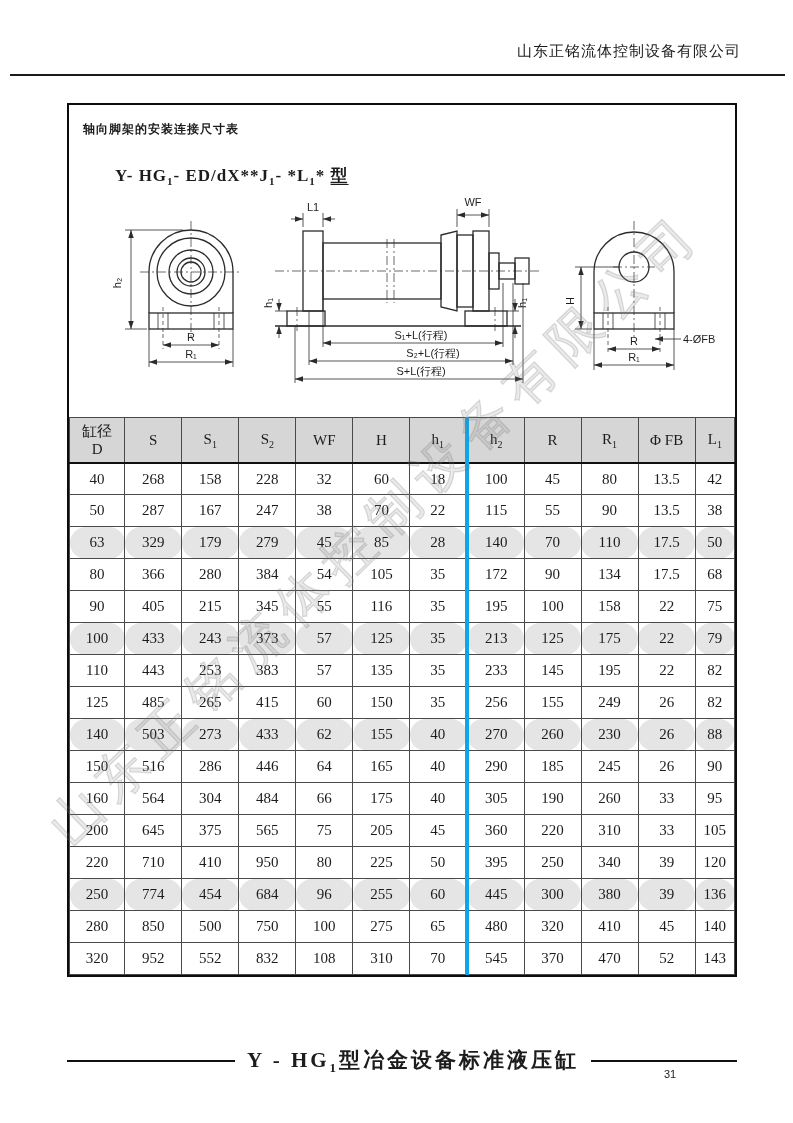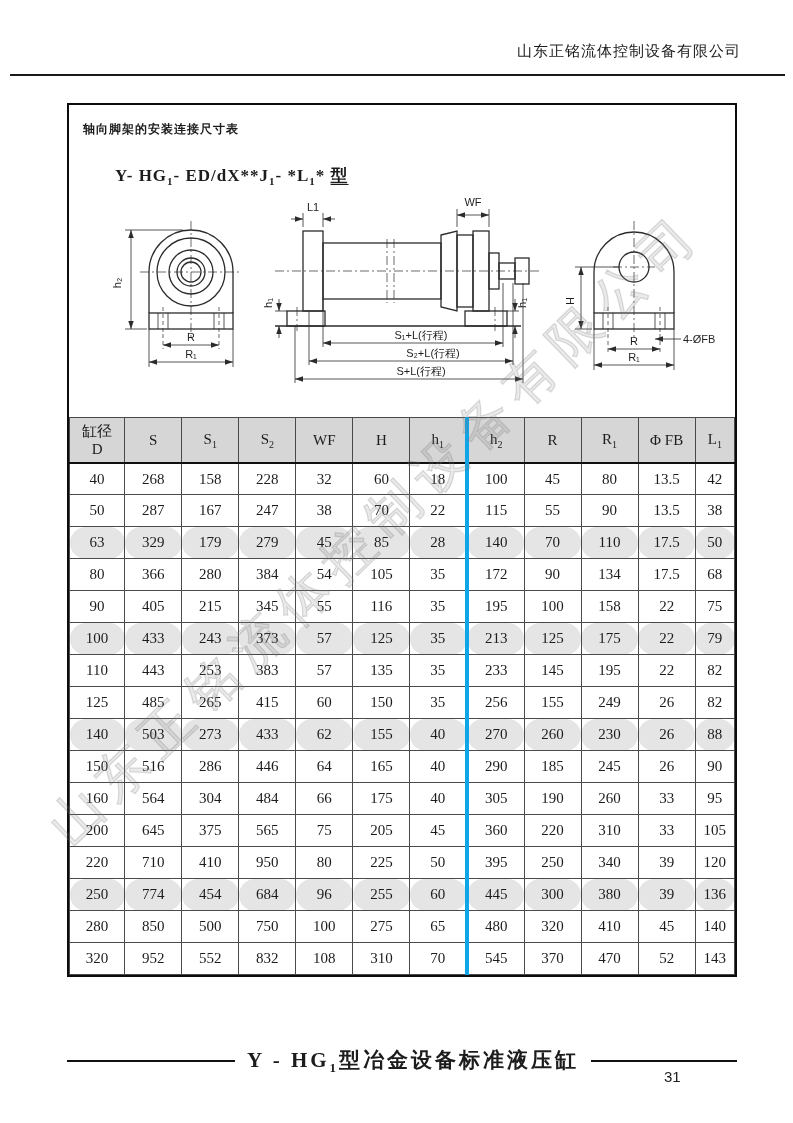--- a/index.html
+++ b/index.html
@@ -35,21 +35,21 @@
   table.dims sub { font-size:10px; }
   .col-d { width:8.3%; } .col-std { width:8.58%; } .col-l1 { width:5.9%; }
 
   .footer-band { position:absolute; top:1046px; left:67px; width:670px; display:flex; align-items:center; }
   .footer-band .line { border-top:2px solid #111; height:0; }
   .footer-band .line-left { width:168px; }
   .footer-band .line-right { flex:1; }
   .footer-title { padding:0 12px; font-family:Liberation Serif, serif;
                   font-weight:bold; font-size:21px; letter-spacing:3px; white-space:nowrap; }
   .footer-title sub { font-size:13px; }
-  .page-number { position:absolute; top:1068px; left:664px; font-family:"Liberation Sans",sans-serif; font-size:15px; }
+  .page-number { position:absolute; top:1068px; left:664px; font-family:"Liberation Sans",sans-serif; font-size:11px; }
 
   .watermark { position:absolute; left:58px; top:800px; transform:rotate(-44deg); transform-origin:0 50%;
                font-family:"Liberation Sans",sans-serif; font-size:52px; letter-spacing:11px;
                color:rgba(125,125,125,0.16); -webkit-text-stroke:1.2px rgba(120,120,120,0.25);
                white-space:nowrap; pointer-events:none; z-index:5; }
 </style>
 </head>
 <body>
 
 <div class="company">山东正铭流体控制设备有限公司</div>

